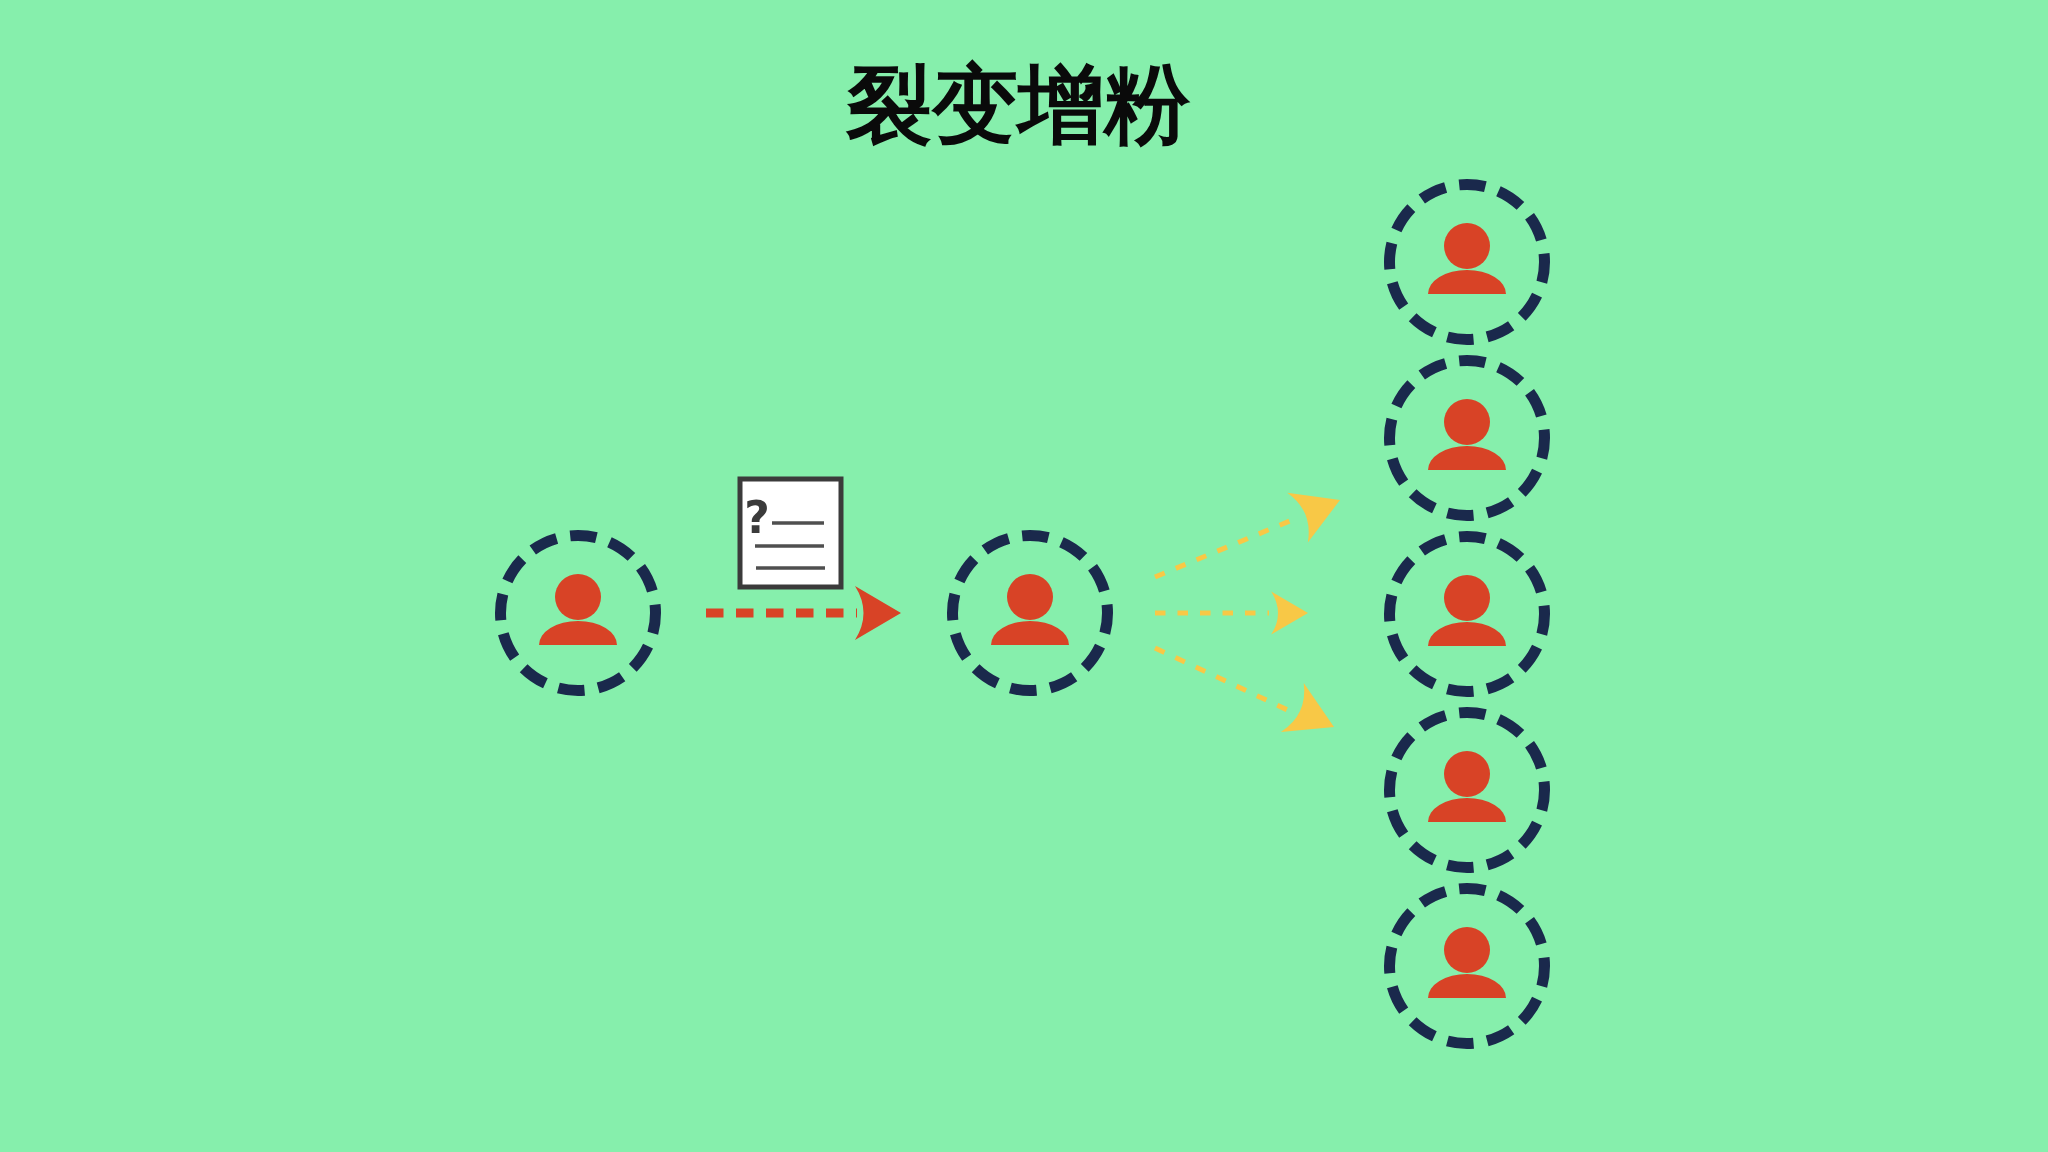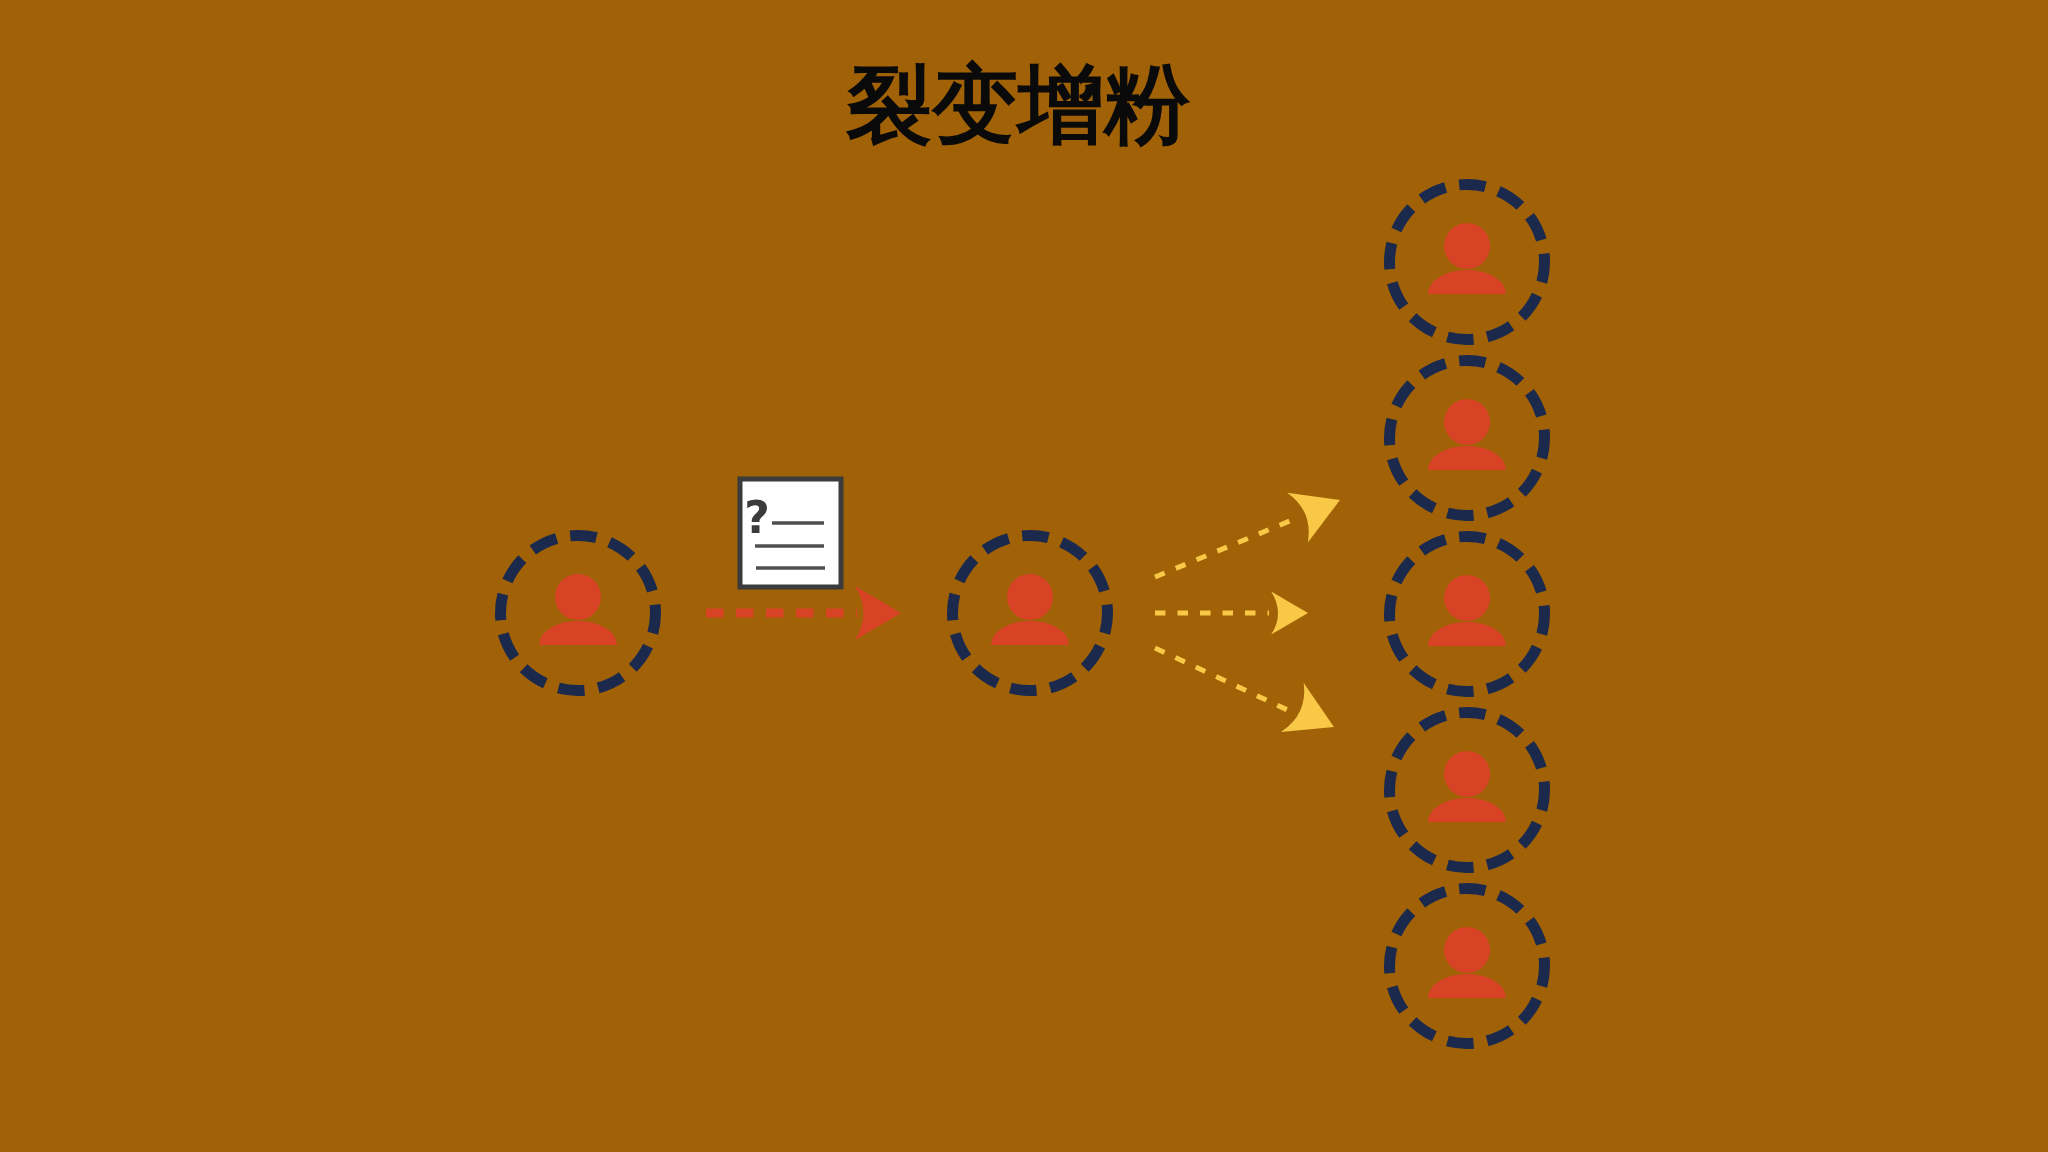--- a/index.html
+++ b/index.html
@@ -4,21 +4,21 @@
 <style>
   html, body {
     margin: 0;
     padding: 0;
     background: #ffffff;
   }
   .canvas {
     position: relative;
     width: 2048px;
     height: 1152px;
-    background: #a16207;
+    background: #86efac;
     overflow: hidden;
     font-family: "Liberation Sans", sans-serif;
   }
   svg { display: block; }
   .title-text {
     font-family: "Liberation Sans", sans-serif;
     font-weight: bold;
     font-size: 86px;
   }
   .qmark-text {

